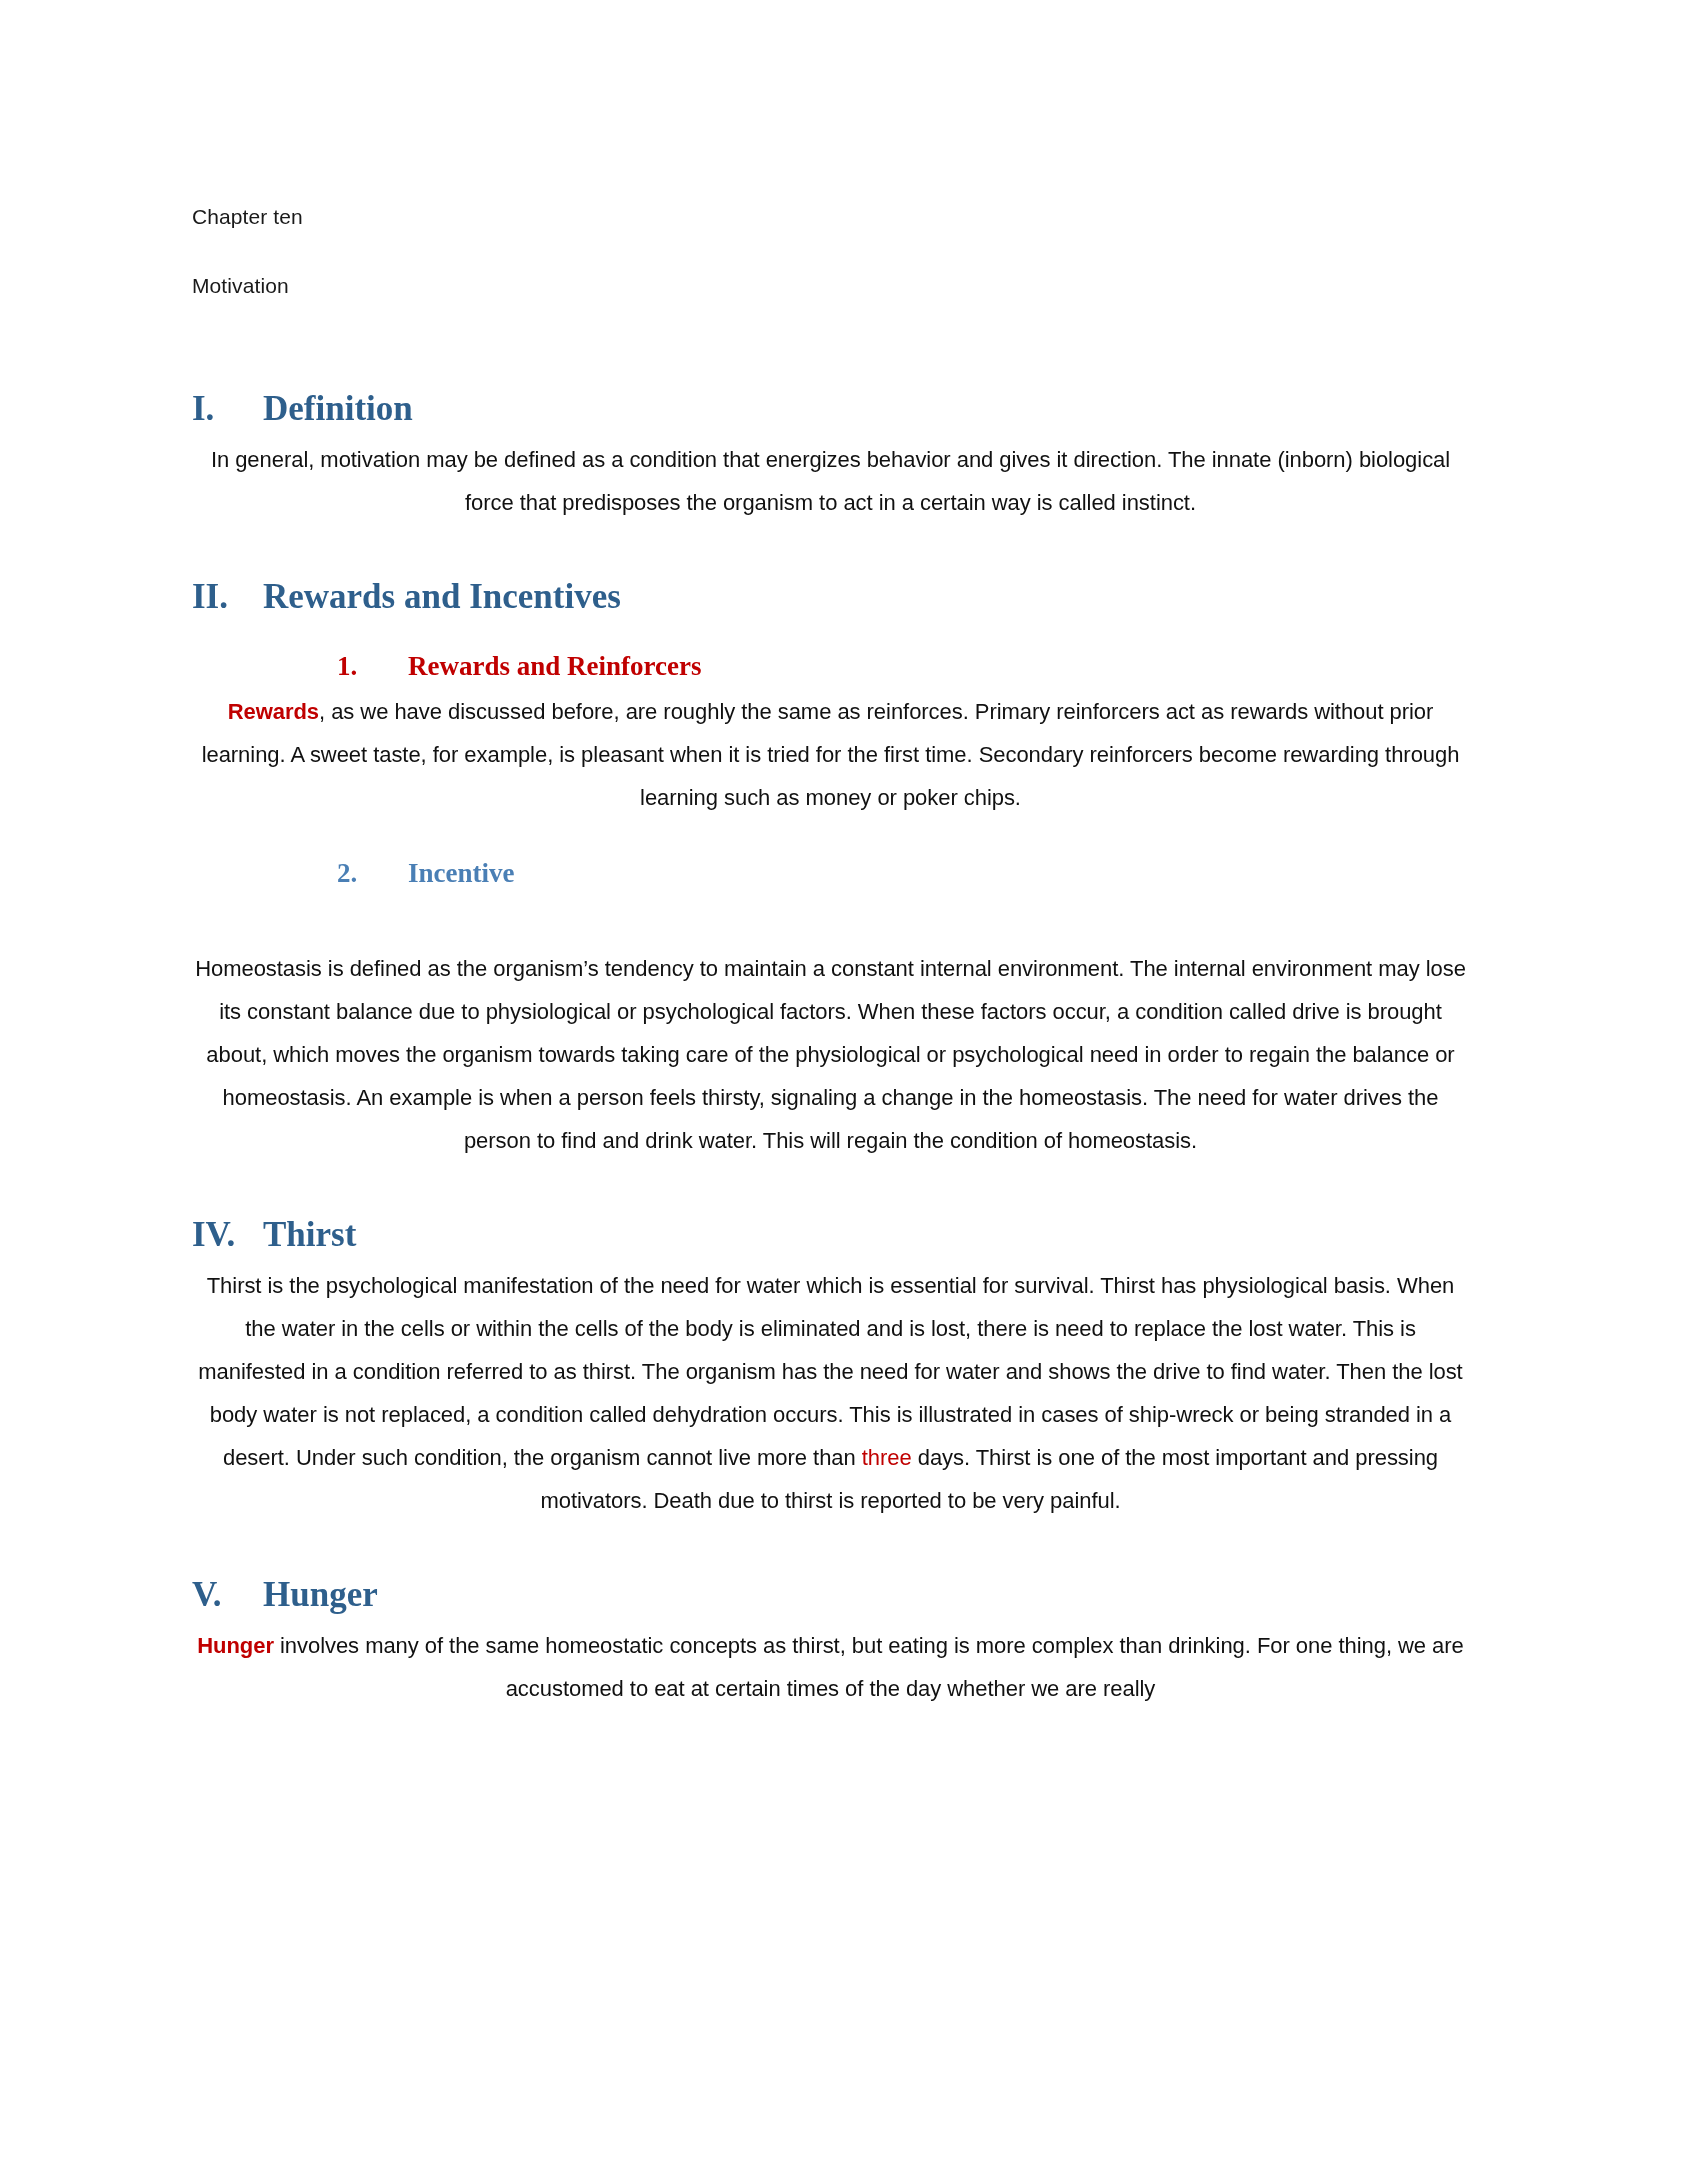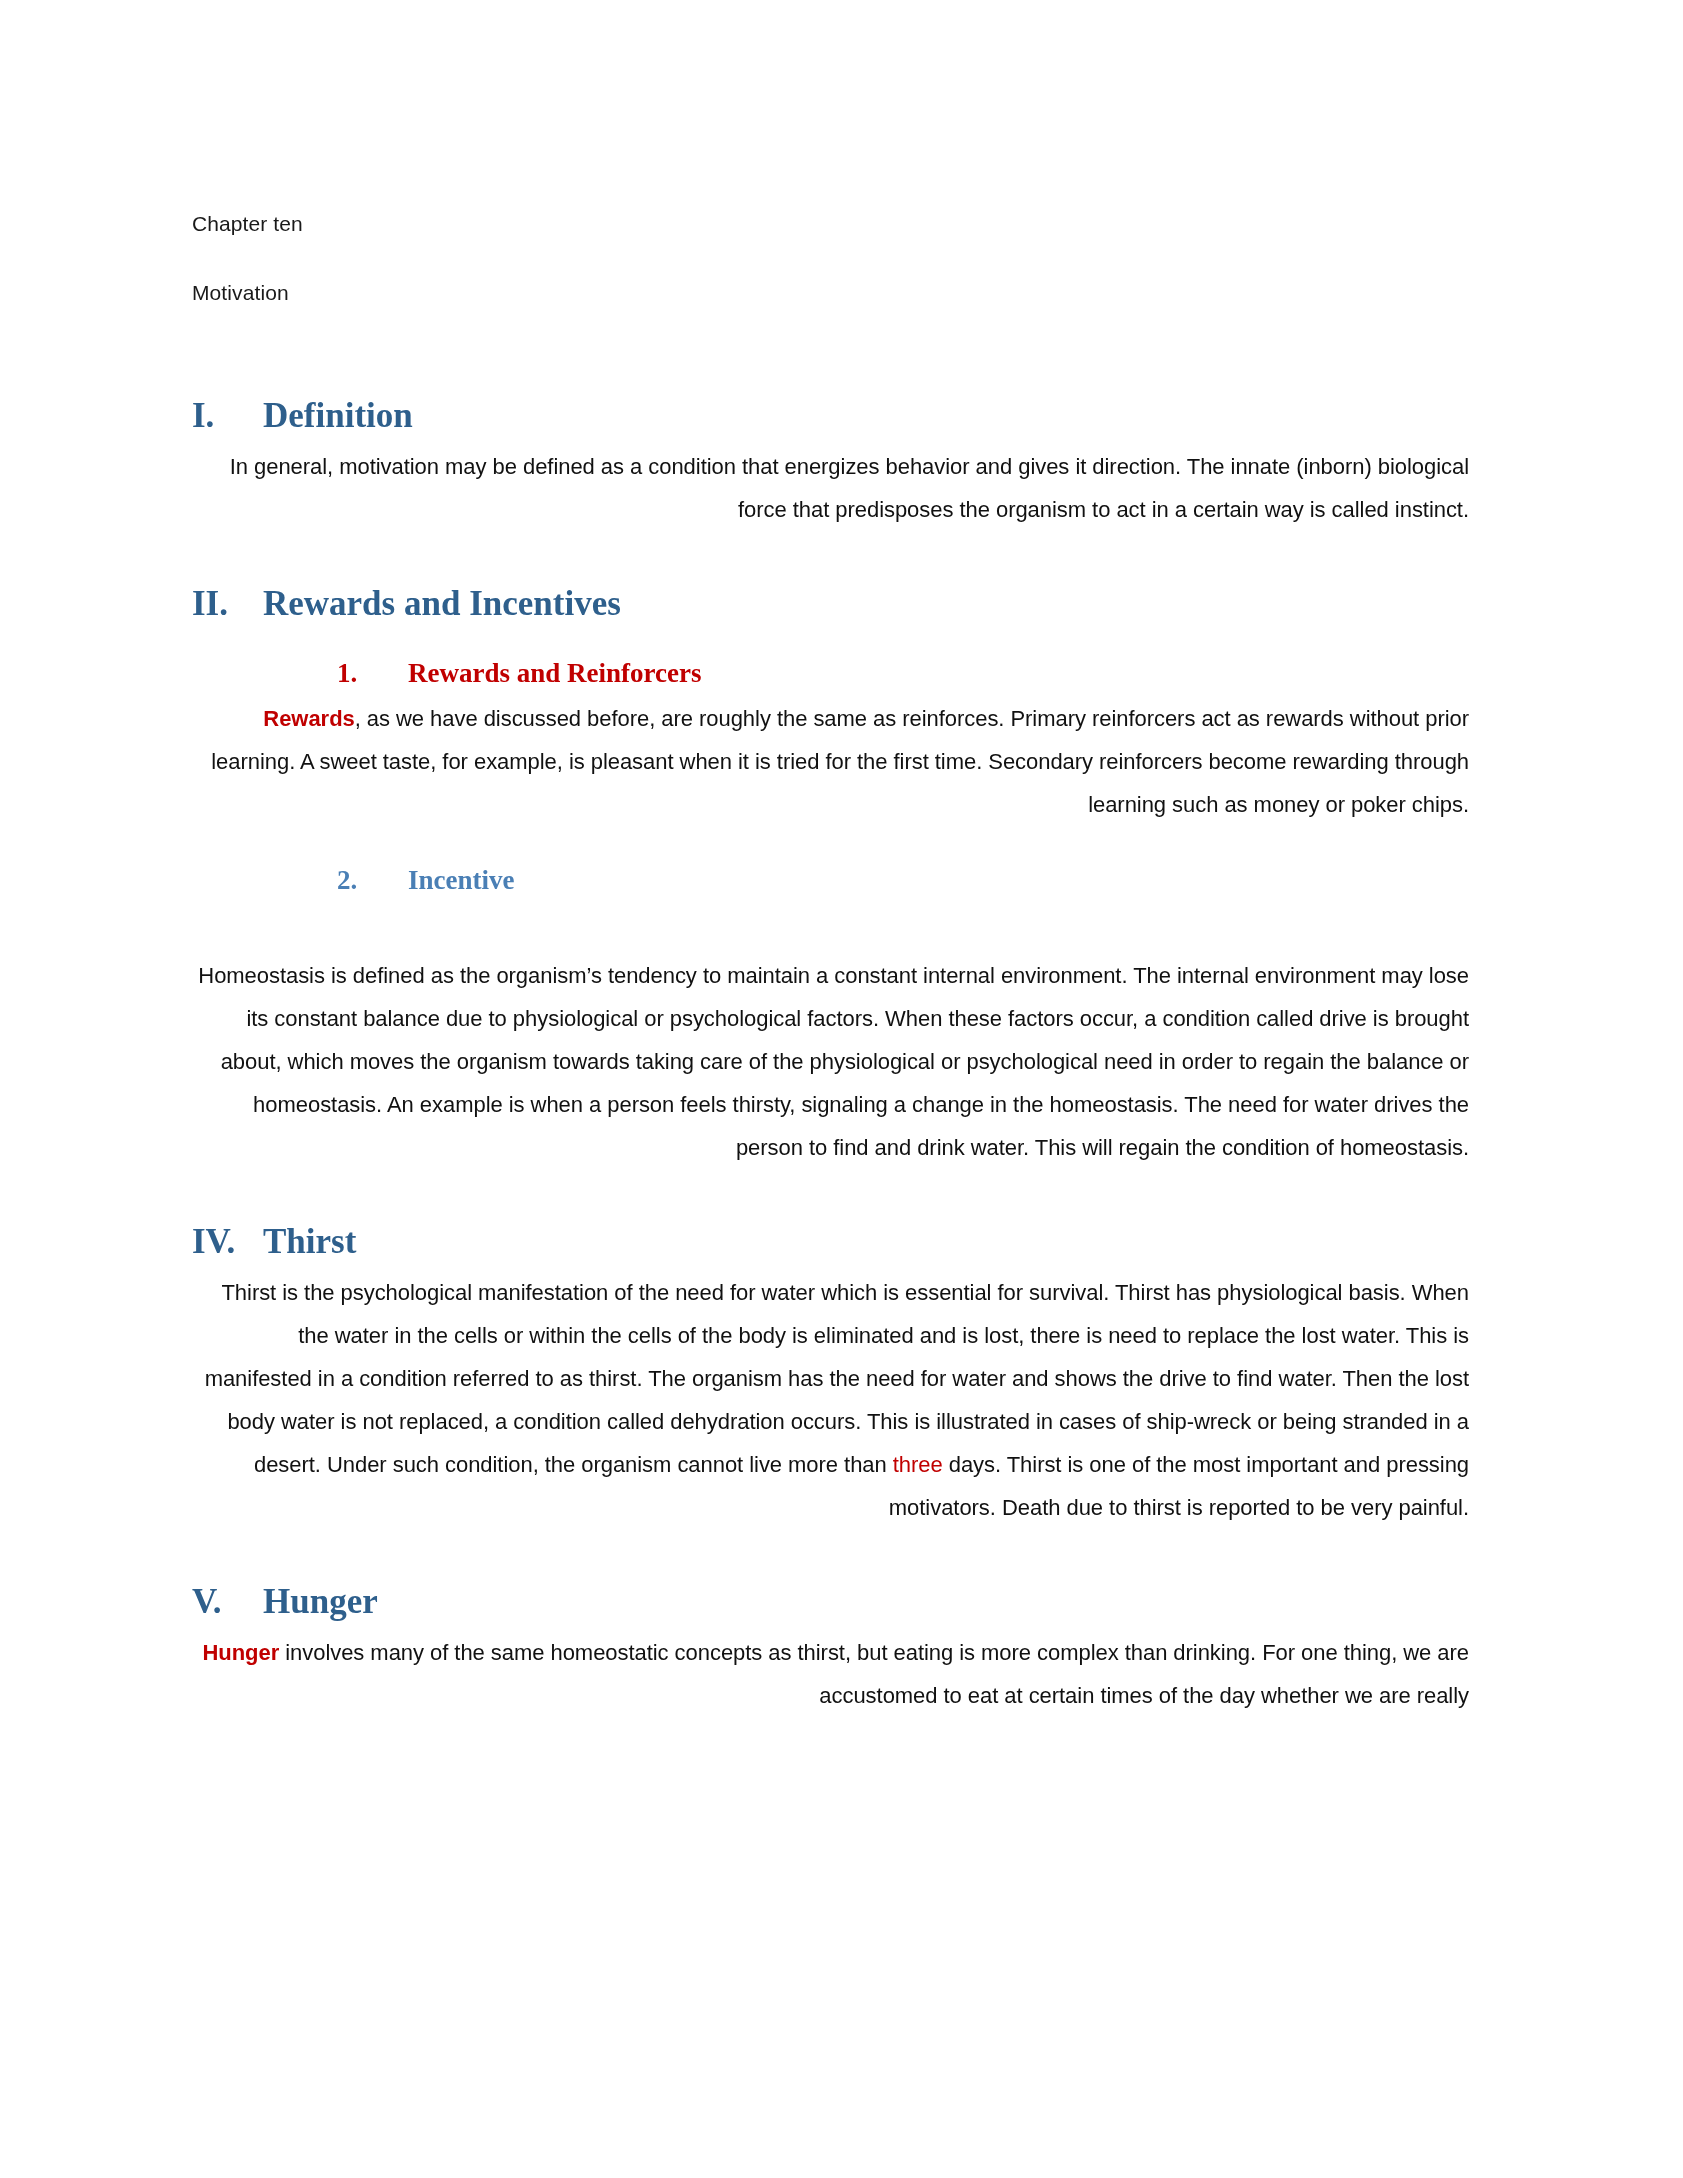--- a/index.html
+++ b/index.html
@@ -19,41 +19,41 @@
     position: relative;
     width: 1683px;
     height: 2178px;
     background: #ffffff;
     box-sizing: border-box;
     padding: 0;
   }
   .content {
     position: absolute;
     left: 192px;
-    top: 205px;
+    top: 198px;
     width: 1277px;
   }
 
   
   .meta-line {
     font-family: "Liberation Sans", sans-serif;
     font-size: 21px;
     line-height: 38px;
     color: #1a1a1a;
     margin: 0 0 31px 0;
     letter-spacing: 0.1px;
   }
 
   .para {
     font-family: "Liberation Sans", sans-serif;
     font-size: 22px;
     line-height: 43px;
     color: #111111;
     margin: 0;
-    text-align: right;
+    text-align: center;
     letter-spacing: -0.05px;
   }
 
   .para .rd { color: #C00000; font-weight: bold; }
   .para .rd-inline { color: #C00000; }
 
   
   .h1 {
     font-family: "Liberation Serif", serif;
     font-weight: bold;

